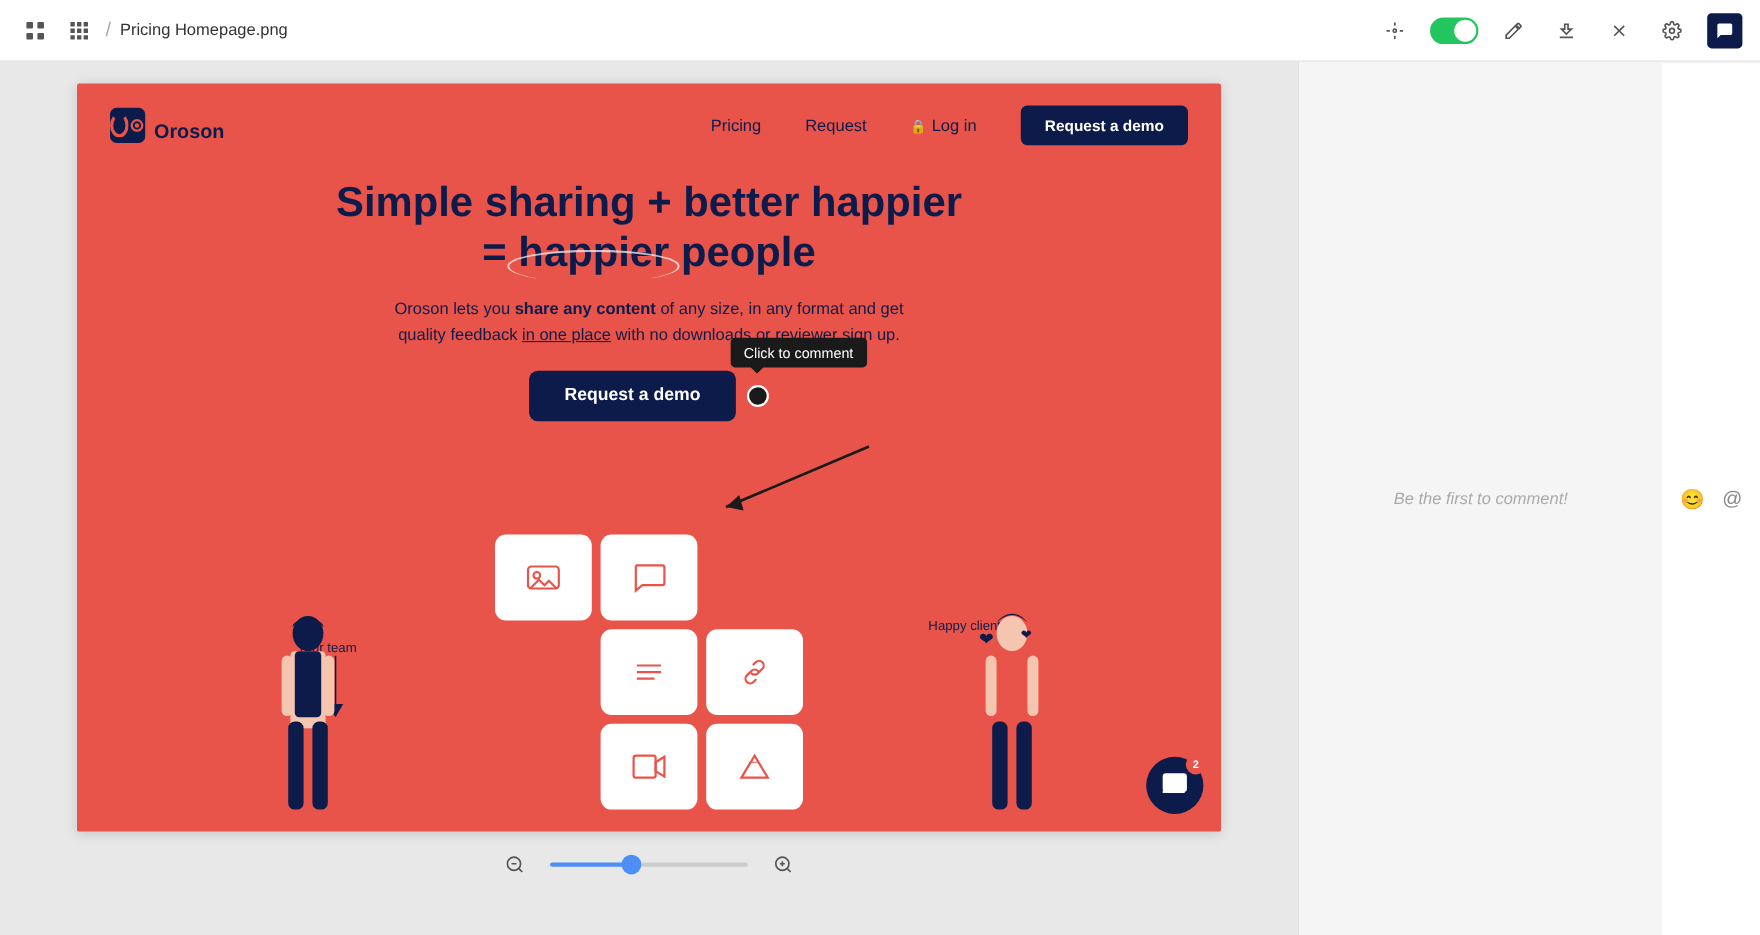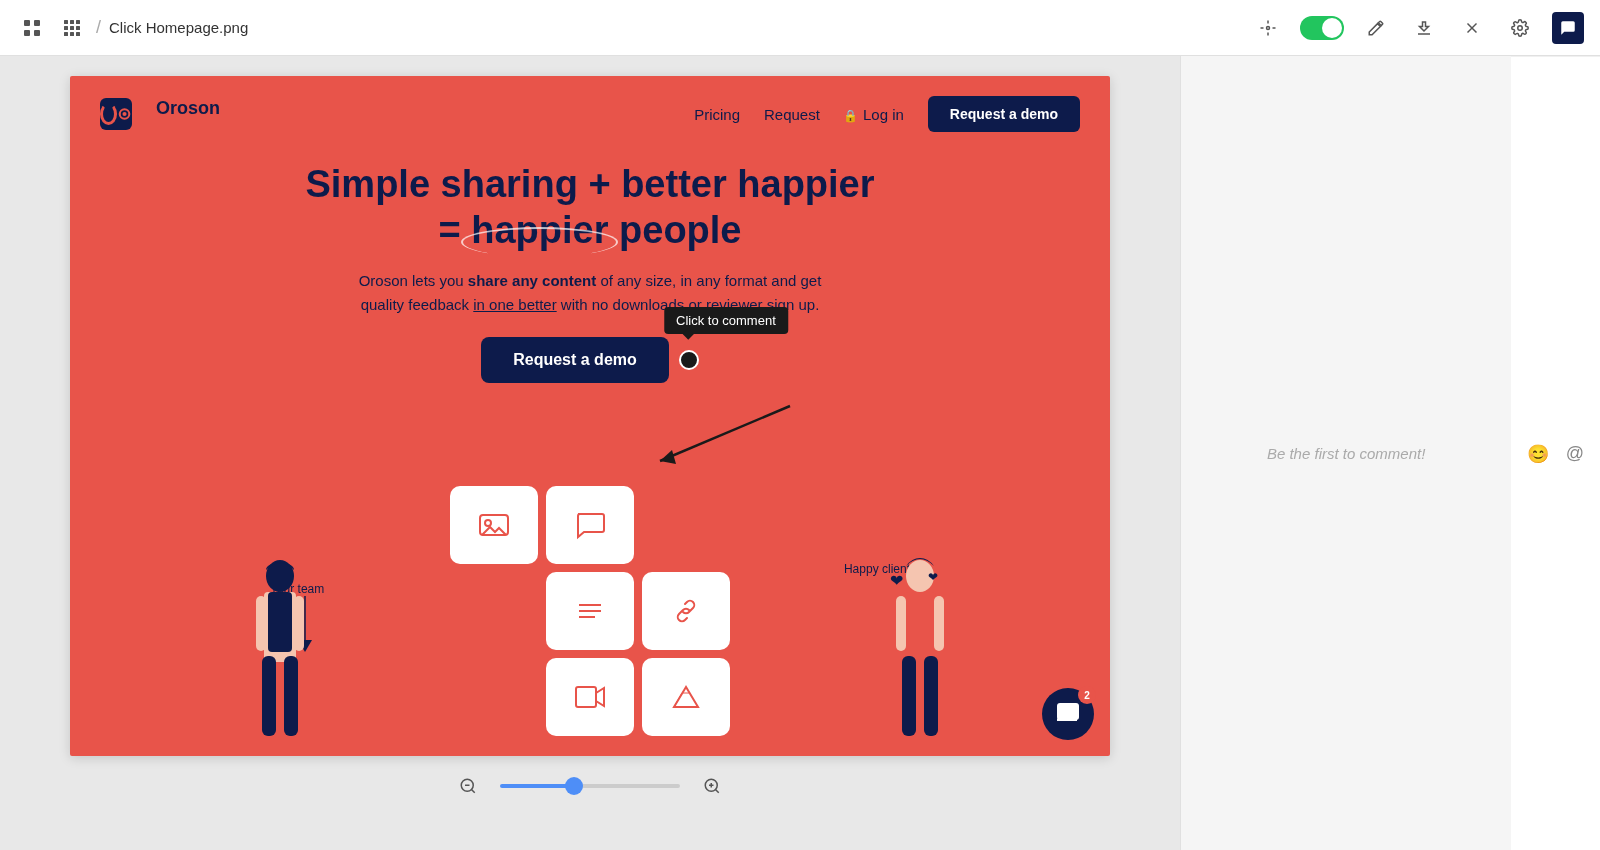--- a/index.html
+++ b/index.html
@@ -95,22 +95,22 @@
 
     
     .site-nav {
       display: flex;
       align-items: center;
       justify-content: space-between;
       padding: 20px 30px;
     }
     .site-logo {
       display: flex;
-      align-items: flex-start;
-      gap: 24px;
+      align-items: flex-end;
+      gap: 8px;
       color: #0d1b4b;
       font-weight: 700;
       font-size: 18px;
     }
     .logo-icon {
       width: 32px;
       height: 32px;
       background: #0d1b4b;
       border-radius: 6px;
       display: flex;
@@ -121,21 +121,21 @@
       content: '';
       width: 16px;
       height: 16px;
       border: 3px solid #e8544a;
       border-radius: 50%;
       border-top-color: transparent;
     }
     .site-nav-links {
       display: flex;
       align-items: center;
-      gap: 24px;
+      gap: 40px;
       color: #0d1b4b;
       font-size: 15px;
     }
     .site-nav-links a {
       color: #0d1b4b;
       text-decoration: none;
       font-weight: 500;
     }
     .btn-demo {
       background: #0d1b4b;
@@ -392,21 +392,21 @@
         <rect x="13" y="1" width="4" height="4" rx="0.5"></rect>
         <rect x="1" y="7" width="4" height="4" rx="0.5"></rect>
         <rect x="7" y="7" width="4" height="4" rx="0.5"></rect>
         <rect x="13" y="7" width="4" height="4" rx="0.5"></rect>
         <rect x="1" y="13" width="4" height="4" rx="0.5"></rect>
         <rect x="7" y="13" width="4" height="4" rx="0.5"></rect>
         <rect x="13" y="13" width="4" height="4" rx="0.5"></rect>
       </svg>
     </button>
     <span style="color:#aaa; font-size:18px;">/</span>
-    <span style="font-size:15px; color:#333; font-weight:500;">Click Homepage.png</span>
+    <span style="font-size:15px; color:#333; font-weight:500;">Pricing Homepage.png</span>
   </div>
   <div class="toolbar-right">
 
     <button class="toolbar-icon-btn">
       <svg width="18" height="18" viewBox="0 0 24 24" fill="none" stroke="#555" stroke-width="2">
         <circle cx="12" cy="12" r="2"></circle>
         <path d="M12 2v4M12 18v4M2 12h4M18 12h4"></path>
       </svg>
     </button>
 
@@ -479,21 +479,21 @@
         <h1 class="hero-title">
           <span>
             Simple sharing + better happier
           </span>
           <br>
           <span>
             = <span class="underline-circle">happier</span> people
           </span>
         </h1>
         <p class="hero-subtitle">
-          Oroson lets you <strong>share any content</strong> of any size, in any format and get quality feedback <u>in one better</u> with no downloads or reviewer sign up.
+          Oroson lets you <strong>share any content</strong> of any size, in any format and get quality feedback <u>in one place</u> with no downloads or reviewer sign up.
         </p>
 
         
         <div class="hero-cta-area" style="position:relative;">
           <button class="btn-request-demo">Request a demo</button>
           <div style="position:relative;">
             <div class="click-tooltip">Click to comment</div>
             <div class="comment-dot"></div>
           </div>
         </div>

